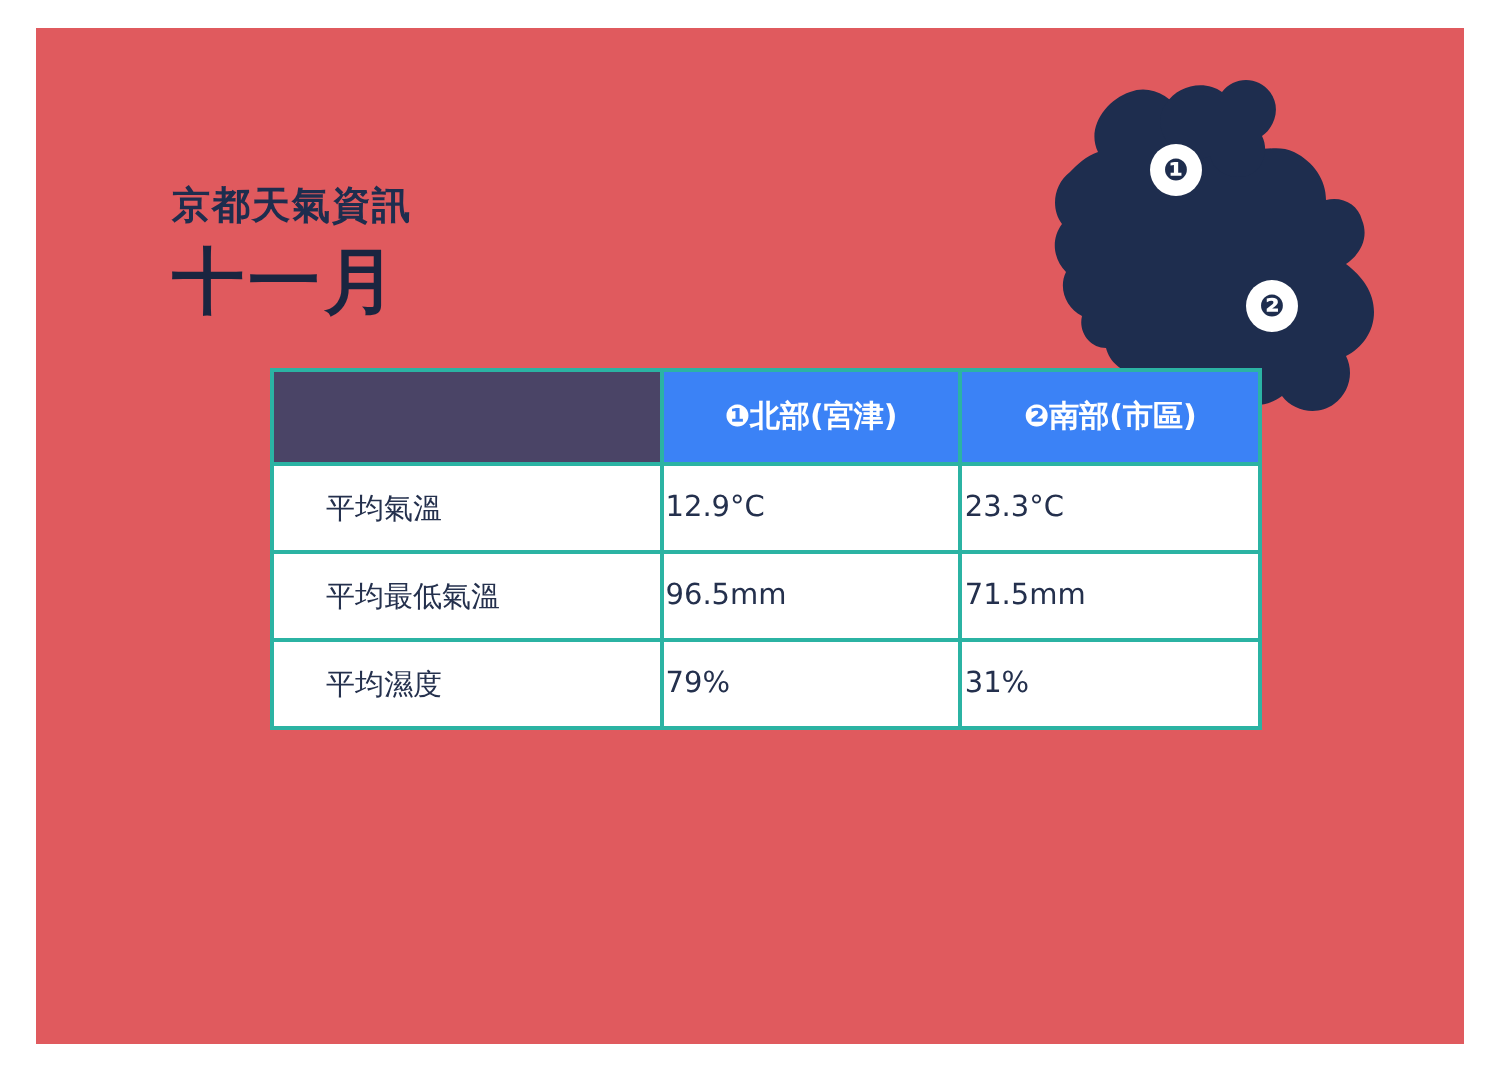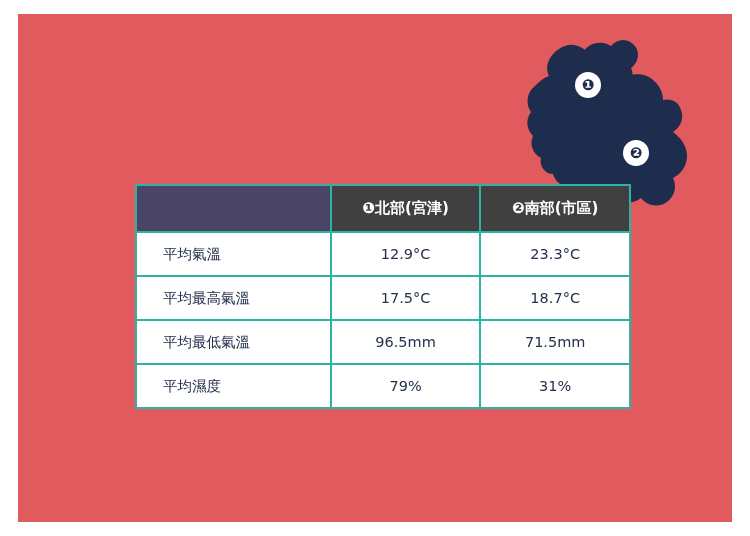--- a/index.html
+++ b/index.html
@@ -84,37 +84,36 @@
     box-shadow: 0 0 0 0 transparent;
   }
   table.weather th,
   table.weather td {
     border: 2px solid #2bb3a3;
     height: 40px;
     font-size: 14.5px;
     color: #24304d;
   }
   table.weather thead th {
-    background: #404040;
+    background: #3b82f6;
     color: #ffffff;
     font-weight: bold;
     font-size: 15px;
     height: 43px;
     border-color: #2bb3a3;
   }
   table.weather thead th.blank {
     background: #4a4466;
   }
   table.weather tbody td.rowhead {
     text-align: left;
     padding-left: 26px;
     width: 170px;
   }
   table.weather tbody td.val {
-    text-align: center;
     width: 148px;
     border-radius: 17px;
   }
 
   .source {
     position: absolute;
     left: 0;
     right: 62px;
     top: 472px;
     text-align: right;
@@ -122,20 +121,24 @@
     font-style: italic;
     color: #f0a3a5;
     font-family: "Liberation Sans", sans-serif;
   }
 </style>
 </head>
 <body>
 
 <div class="slide">
 
+  <div class="title-block">
+    <div class="subtitle">京都天氣資訊</div>
+    <div class="main-title">十一月</div>
+  </div>
 
   <div class="map-wrap">
     <svg width="215" height="195" viewBox="0 0 215 195">
       <path fill="#1e2d4e" d="M36 44 C30 32, 40 18, 52 14 C62 10, 72 16, 78 24 C84 16, 96 12, 104 18
         C112 24, 112 34, 108 42 C118 44, 126 40, 134 44 C144 49, 150 58, 150 68
         C158 66, 166 70, 168 78 C172 88, 166 96, 160 100 C168 106, 174 114, 174 124
         C174 134, 168 142, 160 146 C164 154, 162 164, 154 170 C146 176, 134 174, 128 166
         C120 172, 110 172, 104 166 C96 172, 86 170, 80 162 C72 166, 62 162, 58 154
         C50 156, 42 150, 40 142 C32 142, 26 134, 28 126 C20 122, 16 112, 20 104
         C14 98, 12 88, 18 80 C12 72, 14 60, 22 54 C26 50, 30 46, 36 44 Z"></path>
@@ -155,25 +158,20 @@
           <th>❷南部(市區)</th>
         </tr>
       </thead>
       <tbody>
         <tr>
           <td class="rowhead">平均氣溫</td>
           <td class="val">12.9°C</td>
           <td class="val">23.3°C</td>
         </tr>
         <tr>
-          <td class="rowhead">平均最高氣溫</td>
-          <td class="val">17.5°C</td>
-          <td class="val">18.7°C</td>
-        </tr>
-        <tr>
           <td class="rowhead">平均最低氣溫</td>
           <td class="val">96.5mm</td>
           <td class="val">71.5mm</td>
         </tr>
         <tr>
           <td class="rowhead">平均濕度</td>
           <td class="val">79%</td>
           <td class="val">31%</td>
         </tr>
       </tbody>

